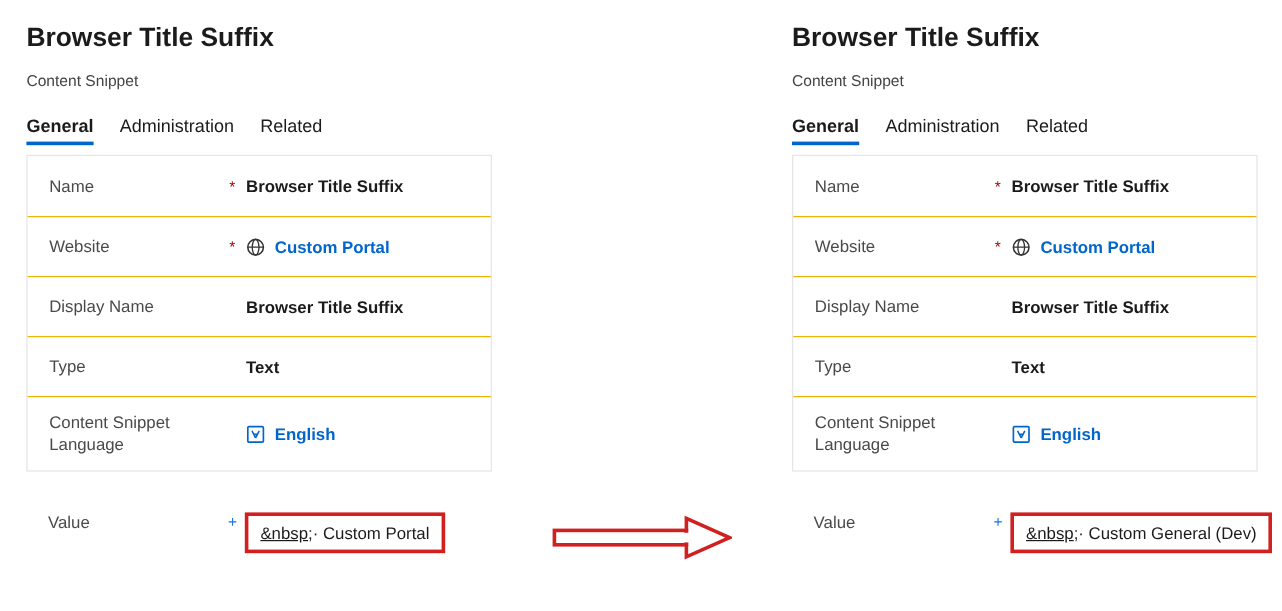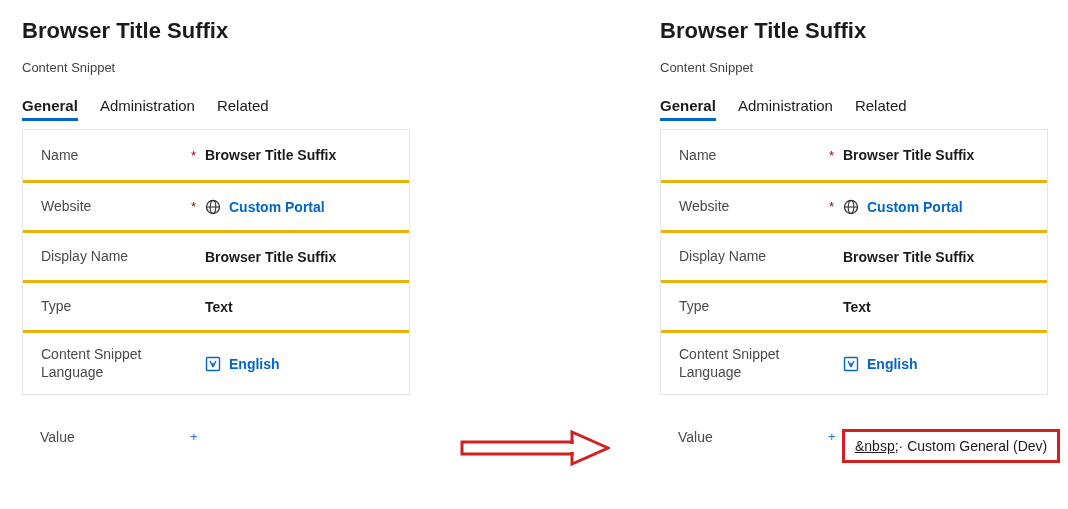--- a/index.html
+++ b/index.html
@@ -55,21 +55,21 @@
     border-bottom: 3px solid #0066cc;
   }
   .form-box {
     border: 1px solid #e5e5e5;
     margin-top: 8px;
   }
   .row {
     display: flex;
     align-items: center;
     padding: 13px 18px;
-    border-top: 3px solid #eab308;
+    border-top: 1px solid #eab308;
     font-size: 14px;
     min-height: 50px;
   }
   .row:first-child { border-top: none; }
   .row .label {
     width: 150px;
     flex: 0 0 auto;
     color: #4a4a4a;
     line-height: 1.25;
   }
@@ -177,20 +177,21 @@
             <path d="M5 5 L8 11 M11 5 L8 11 M6 8 L10 8" fill="none" stroke="#0066cc" stroke-width="1.3"></path>
           </svg>
           <span class="link">English</span>
         </div>
       </div>
     </div>
 
     <div class="value-section">
       <div class="label">Value</div>
       <div class="req">+</div>
+      <div class="val-box"><span class="amp">&amp;nbsp</span><span class="rest">;· Custom Portal</span></div>
     </div>
   </div>
 
   <div class="gap">
     <svg class="arrow-svg" width="150" height="40" viewBox="0 0 150 40">
       <rect x="2" y="14" width="110" height="12" fill="none" stroke="#d02020" stroke-width="3"></rect>
       <polygon points="112,4 148,20 112,36" fill="none" stroke="#d02020" stroke-width="3"></polygon>
       <rect x="108" y="16" width="8" height="8" fill="#fff"></rect>
     </svg>
   </div>

